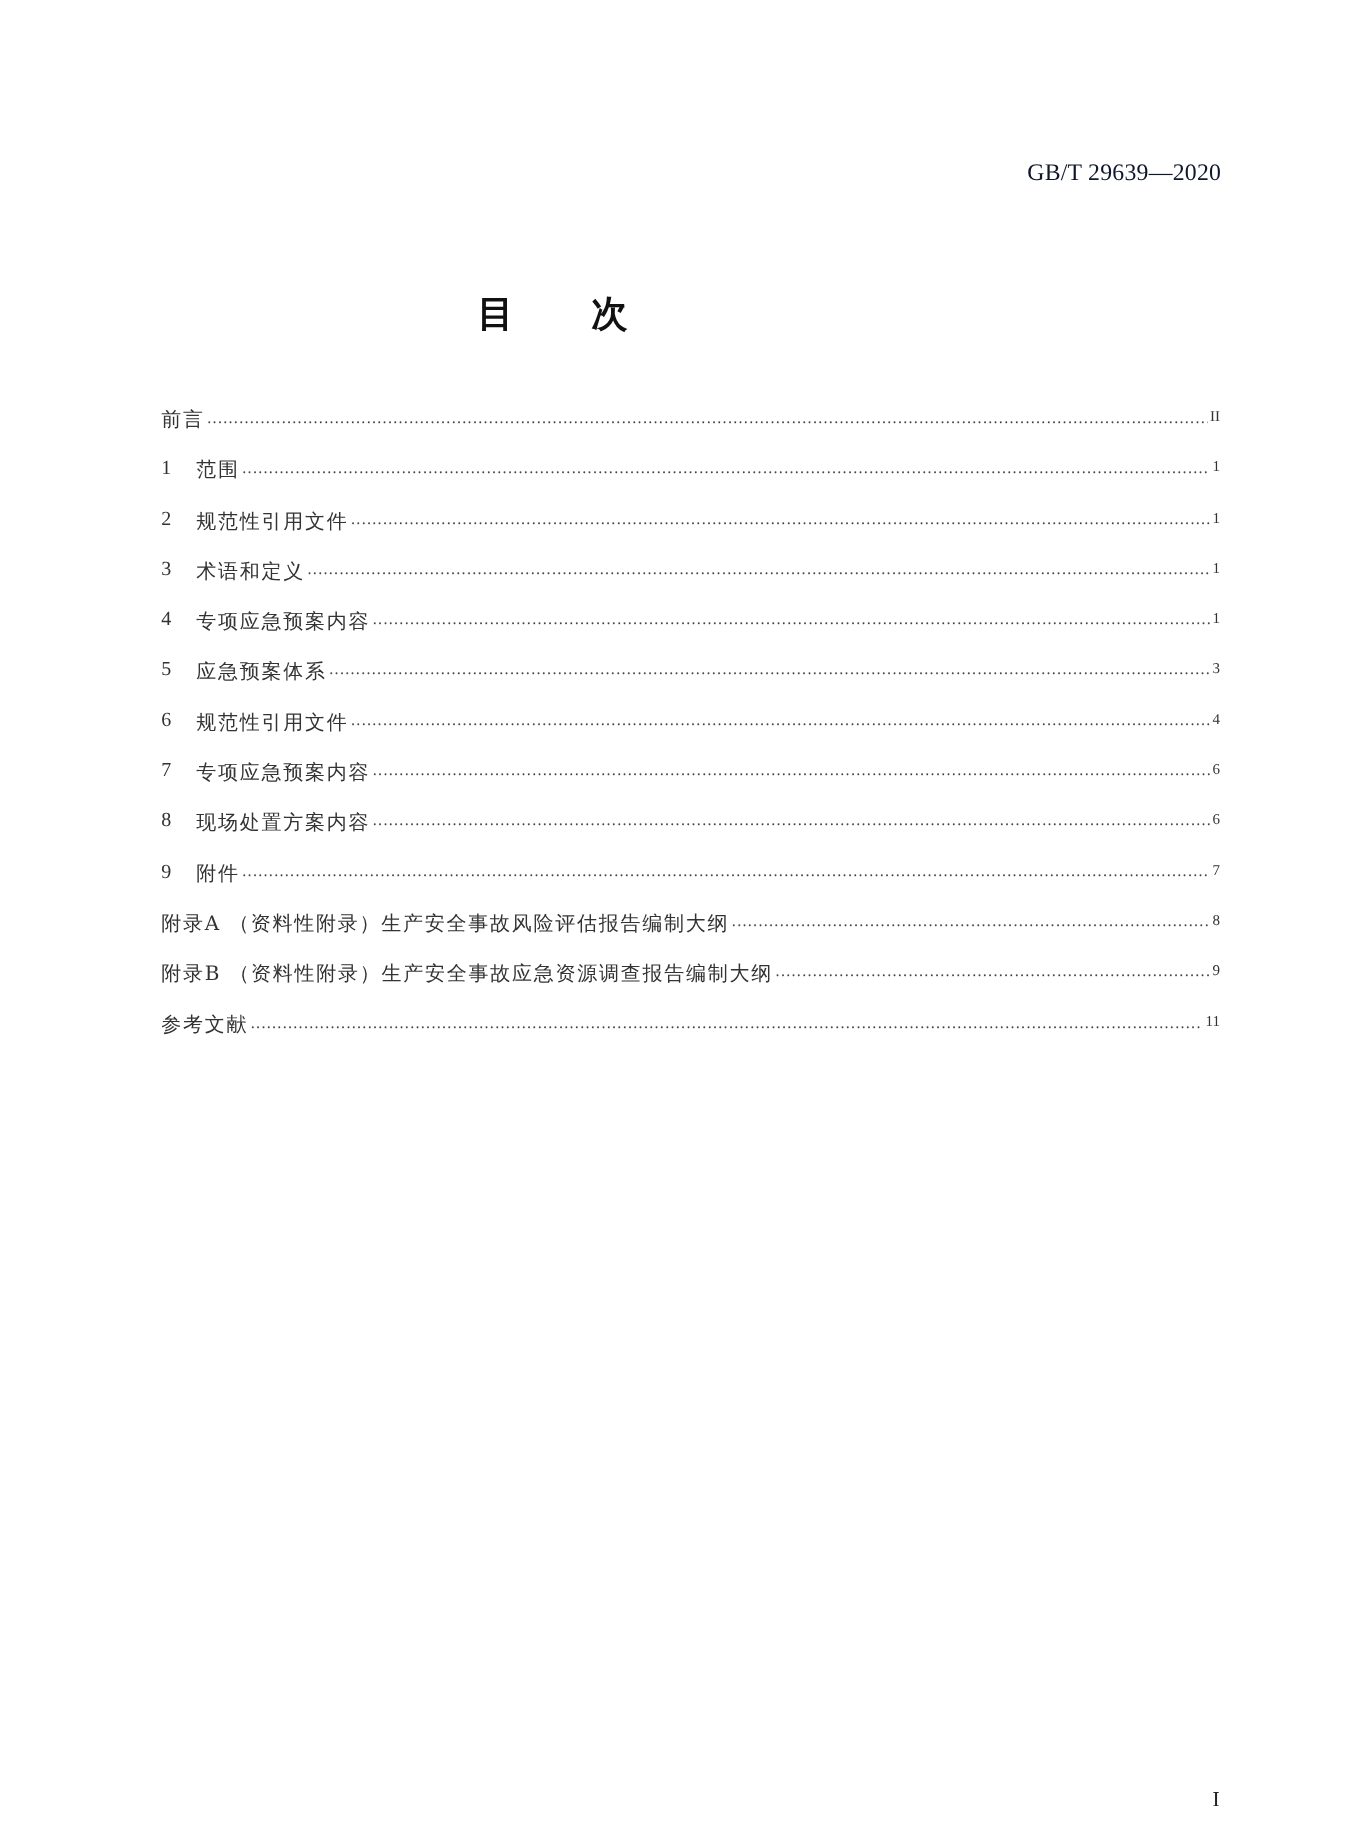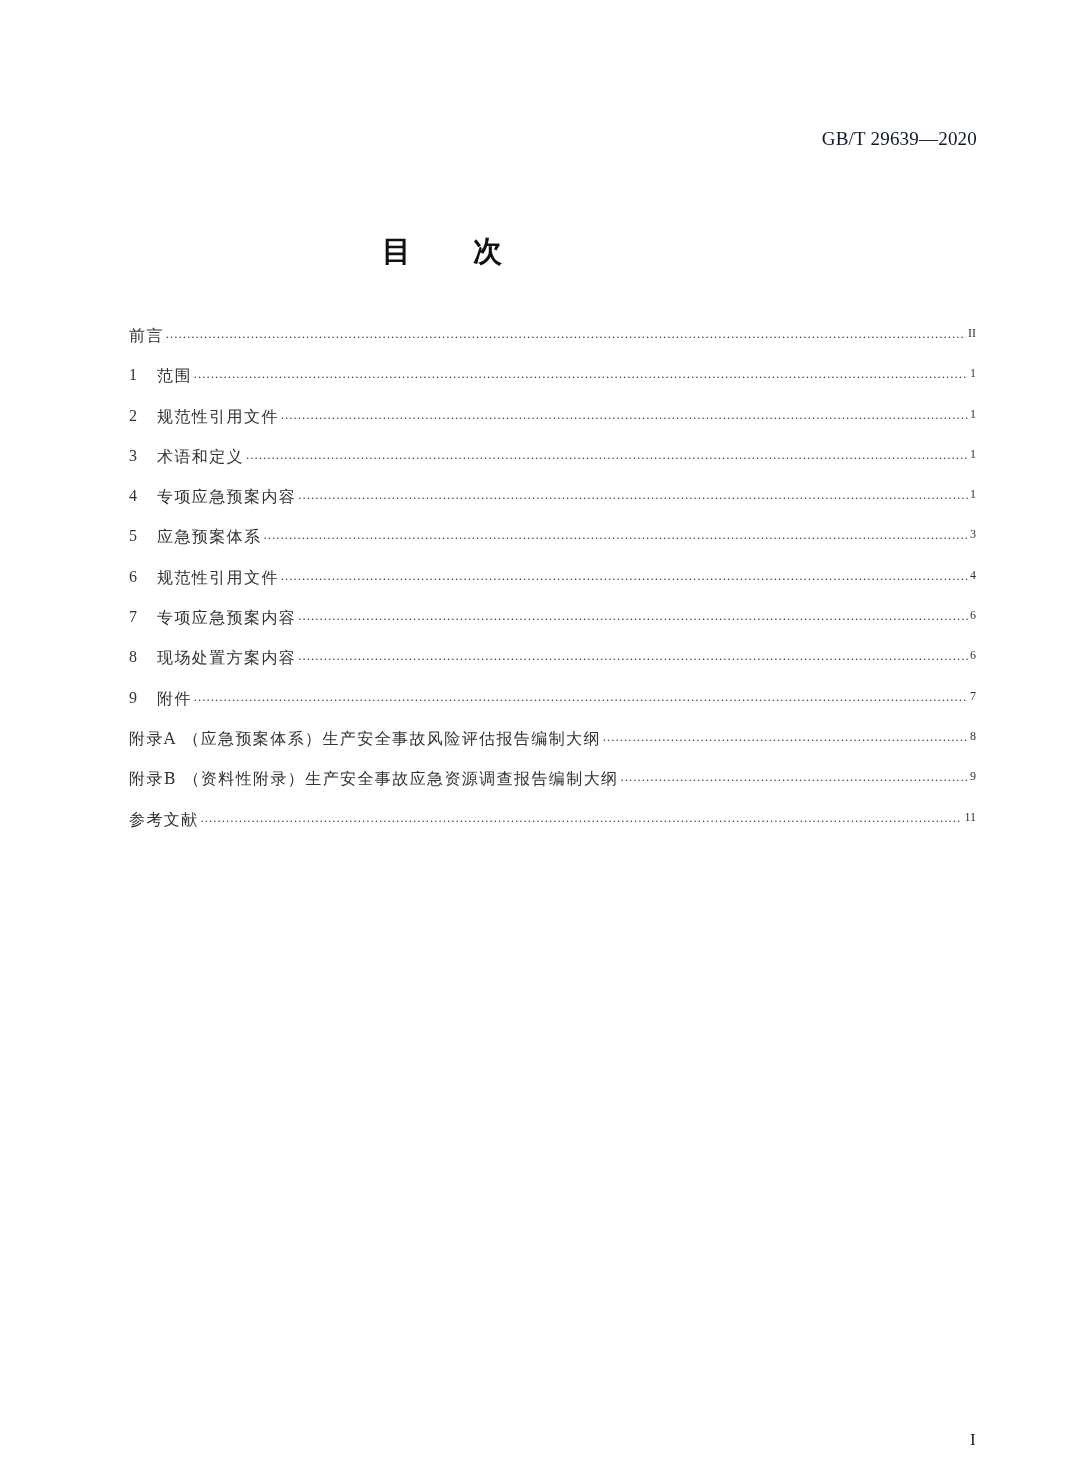--- a/index.html
+++ b/index.html
@@ -152,21 +152,21 @@
     <span class="toc-dots"></span>
     <span class="toc-page">6</span>
   </div>
   <div class="toc-row">
     <span class="toc-num">9</span>
     <span class="toc-label">附件</span>
     <span class="toc-dots"></span>
     <span class="toc-page">7</span>
   </div>
   <div class="toc-row">
-    <span class="toc-label">附录A （应急预案体系）生产安全事故风险评估报告编制大纲</span>
+    <span class="toc-label">附录A （资料性附录）生产安全事故风险评估报告编制大纲</span>
     <span class="toc-dots"></span>
     <span class="toc-page">8</span>
   </div>
   <div class="toc-row">
     <span class="toc-label">附录B （资料性附录）生产安全事故应急资源调查报告编制大纲</span>
     <span class="toc-dots"></span>
     <span class="toc-page">9</span>
   </div>
   <div class="toc-row">
     <span class="toc-label">参考文献</span>

